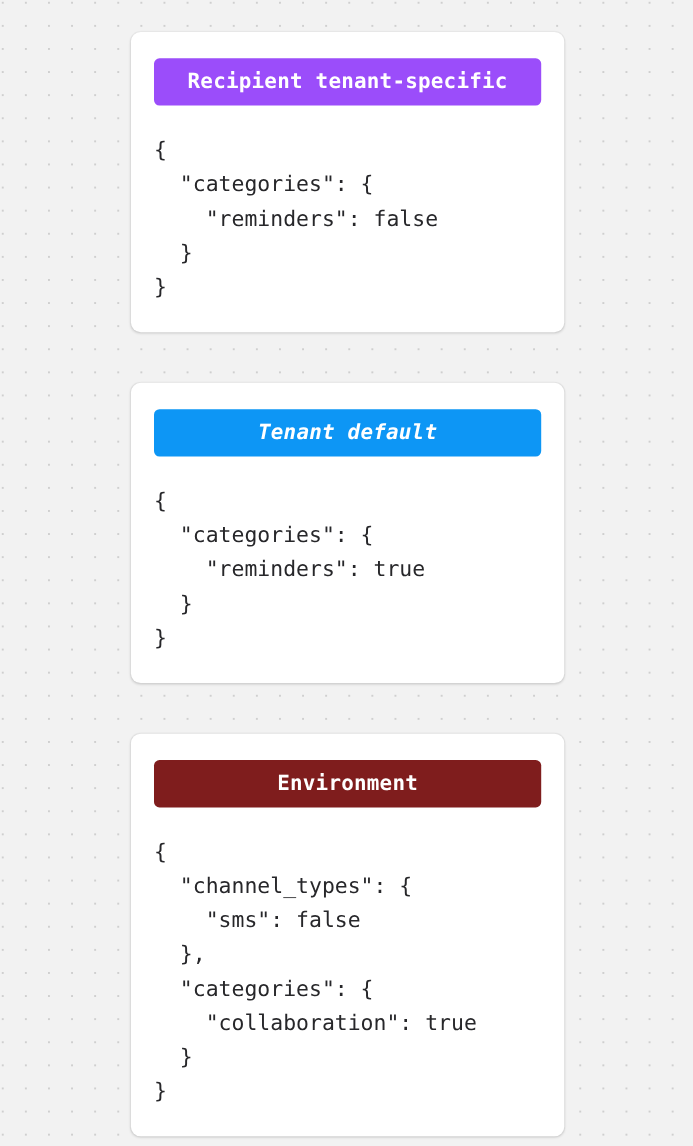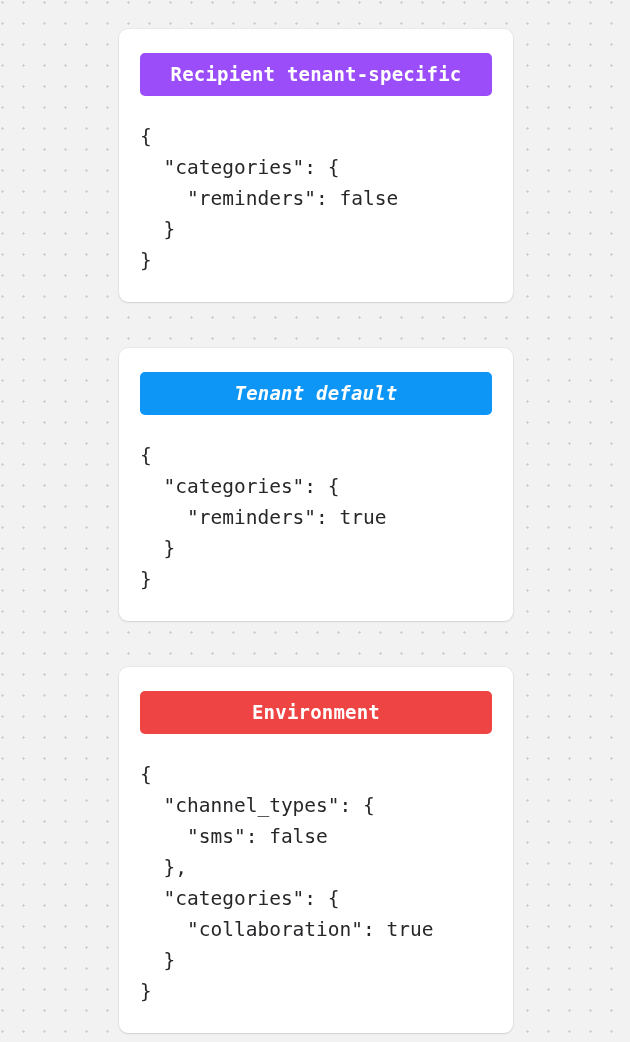--- a/index.html
+++ b/index.html
@@ -80,21 +80,21 @@
   <div class="card">
     <div class="card-header" style="background-color: rgb(13, 150, 245); font-style: italic;">Tenant default</div>
     <pre class="card-body">{
   "categories": {
     "reminders": true
   }
 }</pre>
   </div>
 
   <div class="card">
-    <div class="card-header" style="background-color: #ef4444;">Environment</div>
+    <div class="card-header" style="background-color: #7f1d1d;">Environment</div>
     <pre class="card-body">{
   "channel_types": {
     "sms": false
   },
   "categories": {
     "collaboration": true
   }
 }</pre>
   </div>
 

